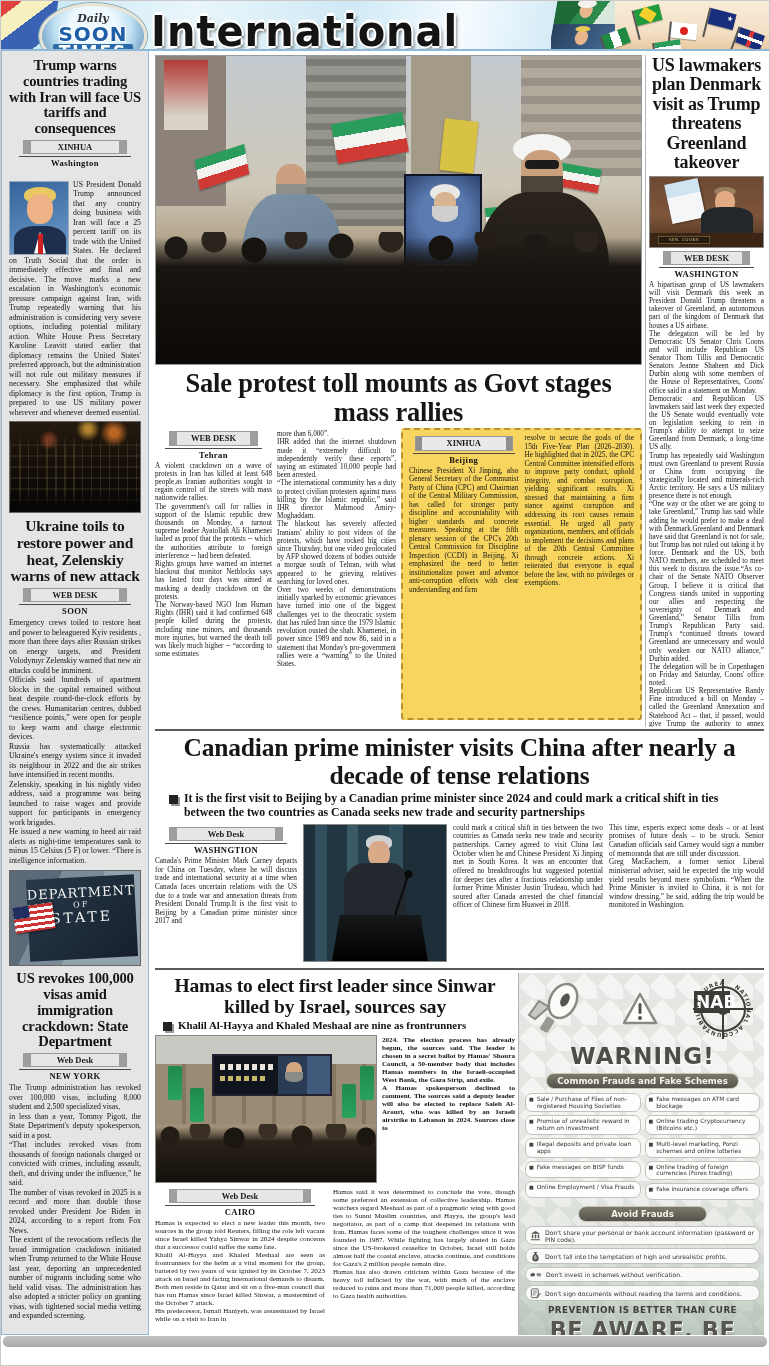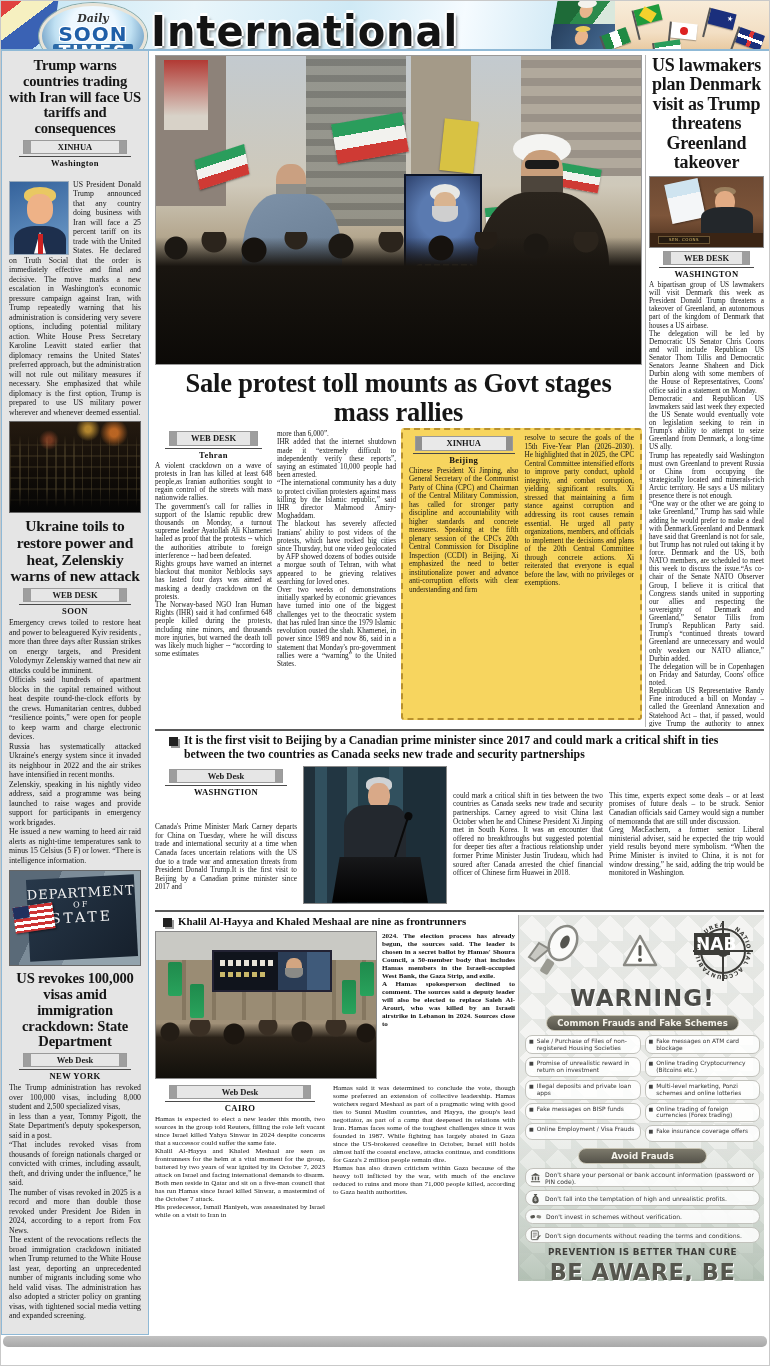--- a/index.html
+++ b/index.html
@@ -134,21 +134,21 @@
   .dk-body { font-size:7.2px; line-height:1.13; height:498px; }
 
   .hr { border-top:2.5px solid #5a5a5a; margin:2px 0 3px; }
 
   
   .canada-title { font-size:25.5px; margin:2px 0 3px; }
   .subhead { display:flex; gap:6px; font-weight:bold; font-size:11.8px; line-height:1.18; color:#111; margin:0 14px 4px; }
   .sq { flex:none; width:9px; height:9px; background:#222; margin-top:3px; box-shadow:2px 2px 0 #999; }
   .canada-row { display:flex; gap:6px; height:142px; overflow:hidden; }
   .ca-c1 { width:142px; flex:none; }
-  .ca-c1 .bt, .ca-c2 .bt, .ca-c3 .bt { font-size:7.3px; line-height:1.18;margin-top:26px; }
+  .ca-c1 .bt, .ca-c2 .bt, .ca-c3 .bt { font-size:7.3px; line-height:1.18; }
   .ca-photo { flex:none; width:144px; height:138px; position:relative; background:linear-gradient(90deg,#20303a 0 8%,#31505e 8% 16%,#223642 16% 30%,#3a5a66 30% 38%,#25404c 38% 60%,#31505e 60% 70%,#1d2e38 70%); overflow:hidden; border:1px solid #888; }
   .ca-hair { position:absolute; left:62px; top:10px; width:26px; height:14px; border-radius:50% 50% 30% 30%; background:#cfd2d4; }
   .ca-face { position:absolute; left:64px; top:16px; width:22px; height:26px; border-radius:45%; background:#d9a988; }
   .ca-suit { position:absolute; left:40px; top:38px; width:62px; height:60px; border-radius:35% 25% 0 0; background:#23282e; }
   .ca-podium { position:absolute; left:28px; bottom:0; width:96px; height:46px; background:linear-gradient(180deg,#17181a,#000); clip-path:polygon(8% 0,92% 0,100% 100%,0 100%); }
   .ca-mic { position:absolute; left:96px; top:50px; width:2px; height:44px; background:#0a0a0a; transform:rotate(18deg); }
   .ca-mic::before { content:""; position:absolute; left:-3px; top:-6px; width:8px; height:8px; border-radius:50%; background:#0a0a0a; }
   .ca-c2 { width:150px; flex:none; }
   .ca-c3 { flex:1; }
 
@@ -374,23 +374,24 @@
 Trump has repeatedly said Washington must own Greenland to prevent Russia or China from occupying the strategically located and minerals-rich Arctic territory. He says a US military presence there is not enough.
 “One way or the other we are going to take Greenland,” Trump has said while adding he would prefer to make a deal with Denmark.Greenland and Denmark have said that Greenland is not for sale, but Trump has not ruled out taking it by force. Denmark and the US, both NATO members, are scheduled to meet this week to discuss the issue.“As co-chair of the Senate NATO Observer Group, I believe it is critical that Congress stands united in supporting our allies and respecting the sovereignty of Denmark and Greenland,” Senator Tillis from Trump's Republican Party said. Trump's “continued threats toward Greenland are unnecessary and would only weaken our NATO alliance,” Durbin added.
 The delegation will be in Copenhagen on Friday and Saturday, Coons' office noted.
 Republican US Representative Randy Fine introduced a bill on Monday – called the Greenland Annexation and Statehood Act – that, if passed, would give Trump the authority to annex Greenland. Democratic US Representative Jimmy Gomez planned a competing bill.</div>
         </div>
       </div>
 
       <div class="hr"></div>
 
       <section>
+        <h1 class="art-title canada-title">Canadian prime minister visits China after nearly a decade of tense relations</h1>
         <div class="subhead">
           <span class="sq"></span>
-          <span>It is the first visit to Beijing by a Canadian prime minister since 2017 and could mark a critical shift in ties between the two countries as Canada seeks new trade and security partnerships</span>
+          <span>It is the first visit to Beijing by a Canadian prime minister since 2024 and could mark a critical shift in ties between the two countries as Canada seeks new trade and security partnerships</span>
         </div>
         <div class="canada-row">
           <div class="ca-c1">
             <div class="pill"><span>Web Desk</span></div>
             <div class="rule"></div>
             <div class="loc">WASHNGTION</div>
             <div class="bt">Canada's Prime Minister Mark Carney departs for China on Tuesday, where he will discuss trade and international security at a time when Canada faces uncertain relations with the US due to a trade war and annexation threats from President Donald Trump.It is the first visit to Beijing by a Canadian prime minister since 2017 and</div>
           </div>
           <div class="ca-photo">
             <div class="ca-hair"></div>
@@ -407,20 +408,21 @@
 Greg MacEachern, a former senior Liberal ministerial adviser, said he expected the trip would yield results beyond mere symbolism. “When the Prime Minister is invited to China, it is not for window dressing,” he said, adding the trip would be monitored in Washington.</div>
           </div>
         </div>
       </section>
 
       <div class="hr"></div>
 
       <div class="row-bottom">
 
         <section class="hamas">
+          <h1 class="art-title hamas-title">Hamas to elect first leader since Sinwar killed by Israel, sources say</h1>
           <div class="subhead">
             <span class="sq"></span>
             <span>Khalil Al-Hayya and Khaled Meshaal are nine as frontrunners</span>
           </div>
           <div class="hamas-row1">
             <div class="hm-photo">
               <div class="hm-bld"></div>
               <div class="hm-board">
                 <div class="script"></div>
                   <div class="script2"></div>

